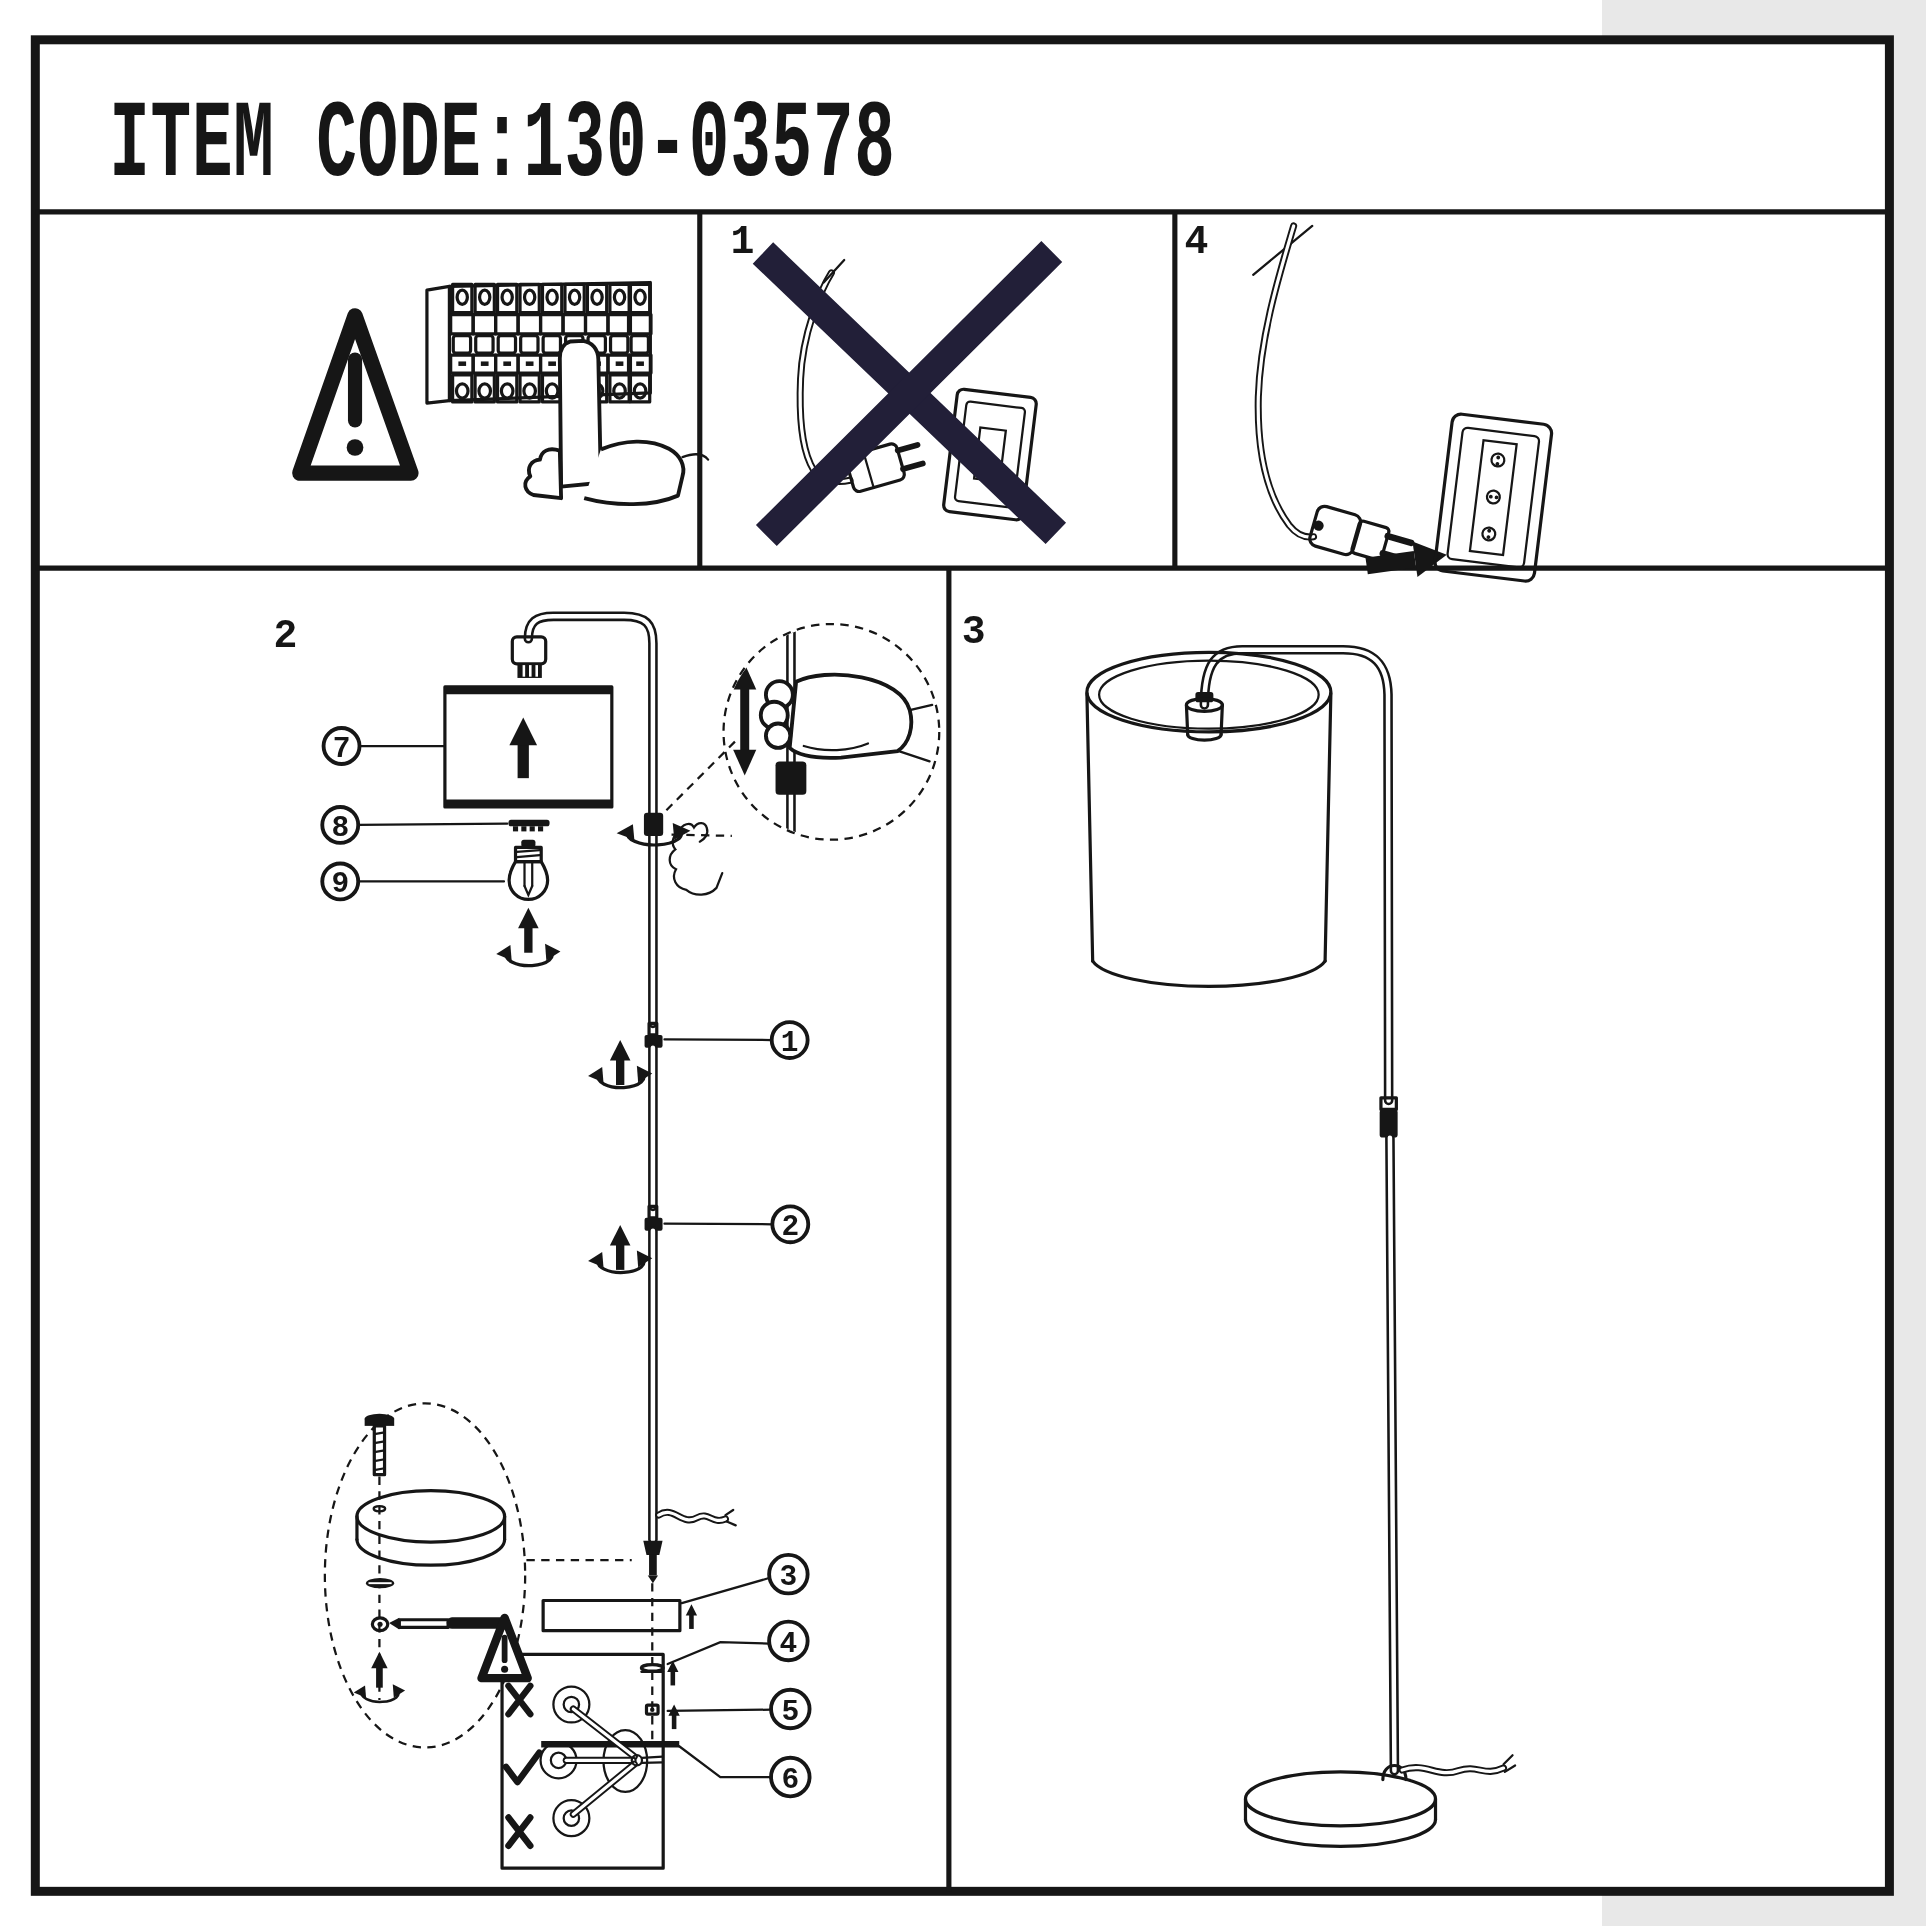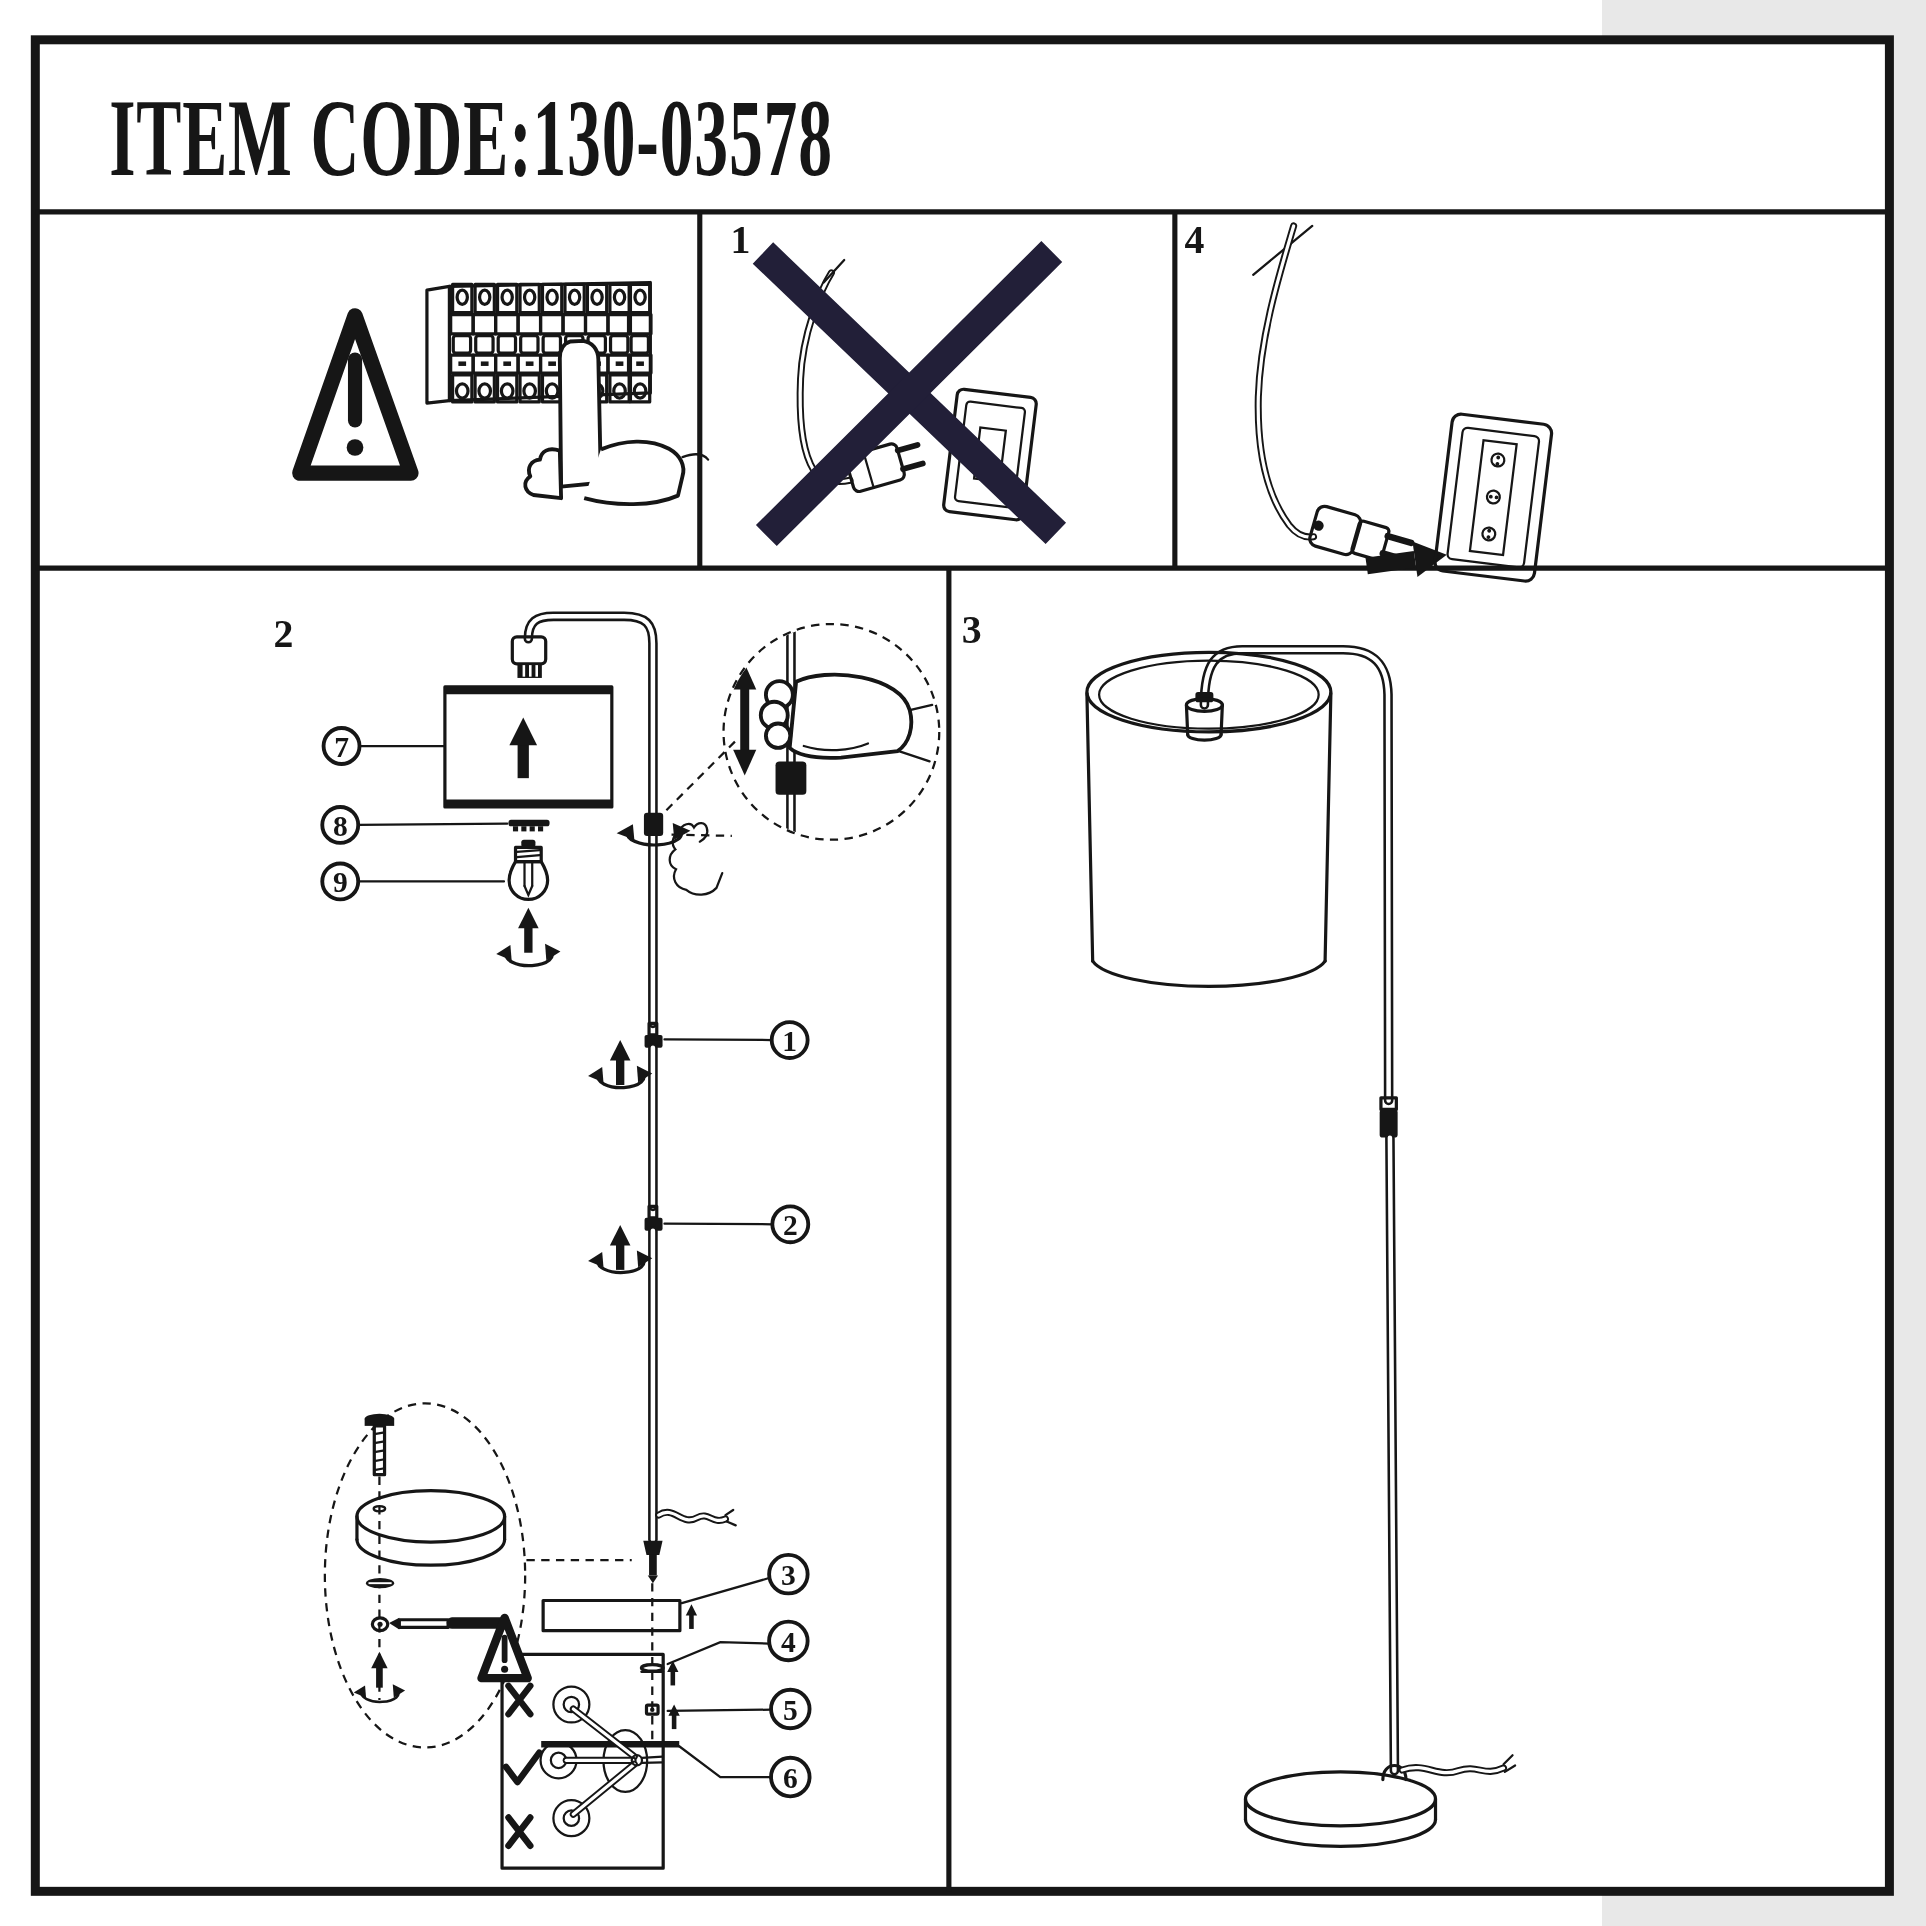--- a/index.html
+++ b/index.html
@@ -1,18 +1,18 @@
 <!DOCTYPE html>
 <html style="--ink: #161616; --cross: #221f38; --paper: #ffffff;font-size:10.3px"><head>
 <meta charset="utf-8">
 <style>
   :root{ --ink:#161616; --cross:#221f38; --paper:#ffffff; }
   html,body{margin:0;padding:0;background:#e8e8e8;}
   .page{width:1602px;height:1926px;background:var(--paper);position:relative;
-        font-family:Liberation Serif, serif;}
+        font-family:Liberation Mono, monospace;}
   svg{display:block;width:1926px;height:1926px;}
   .ln{stroke:var(--ink);fill:none;stroke-width:5;stroke-linecap:round;stroke-linejoin:round;}
   .lnthin{stroke:var(--ink);fill:none;stroke-width:3.5;stroke-linecap:round;}
   .fillink{fill:var(--ink);stroke:none;}
   .tube-o{stroke:var(--ink);fill:none;stroke-width:15;stroke-linecap:round;stroke-linejoin:round;}
   .tube-i{stroke:var(--paper);fill:none;stroke-width:7;stroke-linecap:round;stroke-linejoin:round;}
   .cord-o{stroke:var(--ink);fill:none;stroke-width:11;stroke-linecap:round;}
   .cord-i{stroke:var(--paper);fill:none;stroke-width:5;stroke-linecap:round;}
   .grid{stroke:var(--ink);stroke-width:8;fill:none;}
   .dash{stroke:var(--ink);stroke-width:3.5;fill:none;stroke-dasharray:13 10;}

